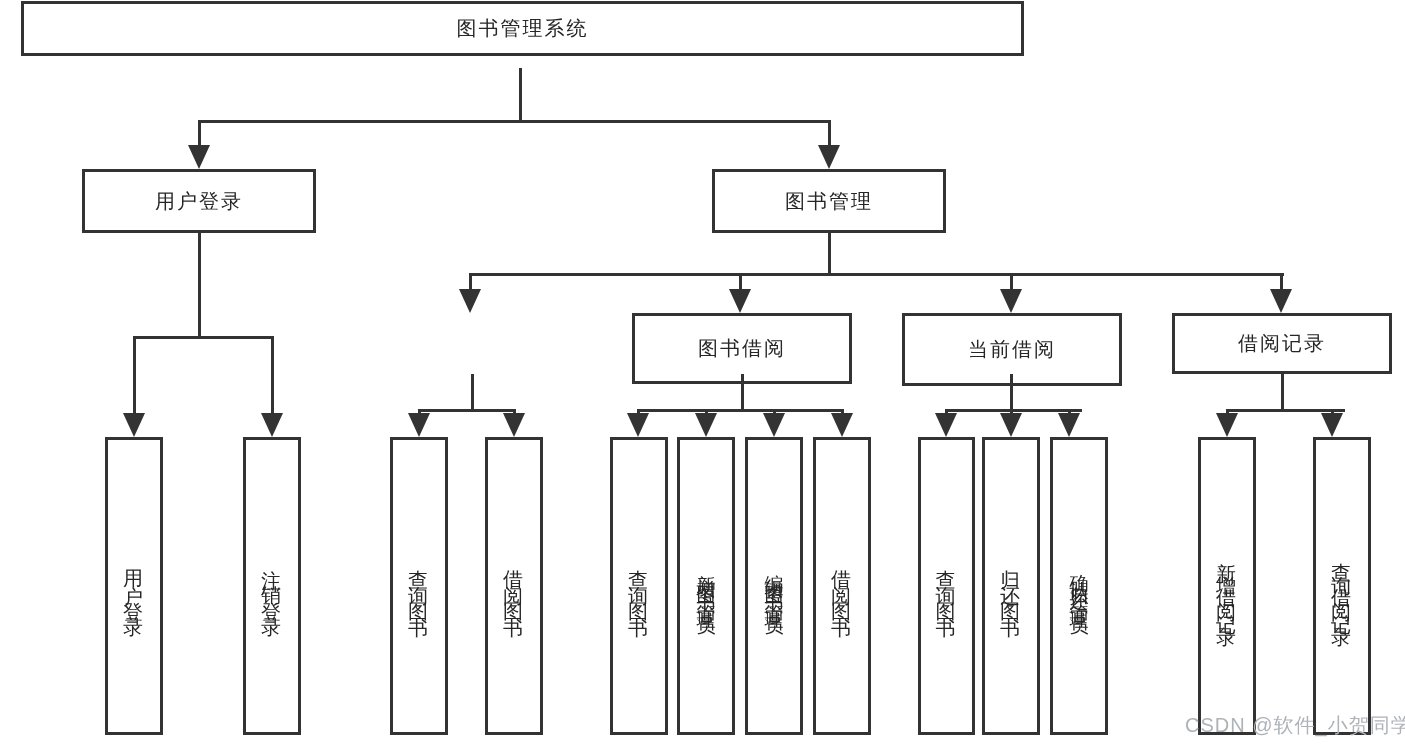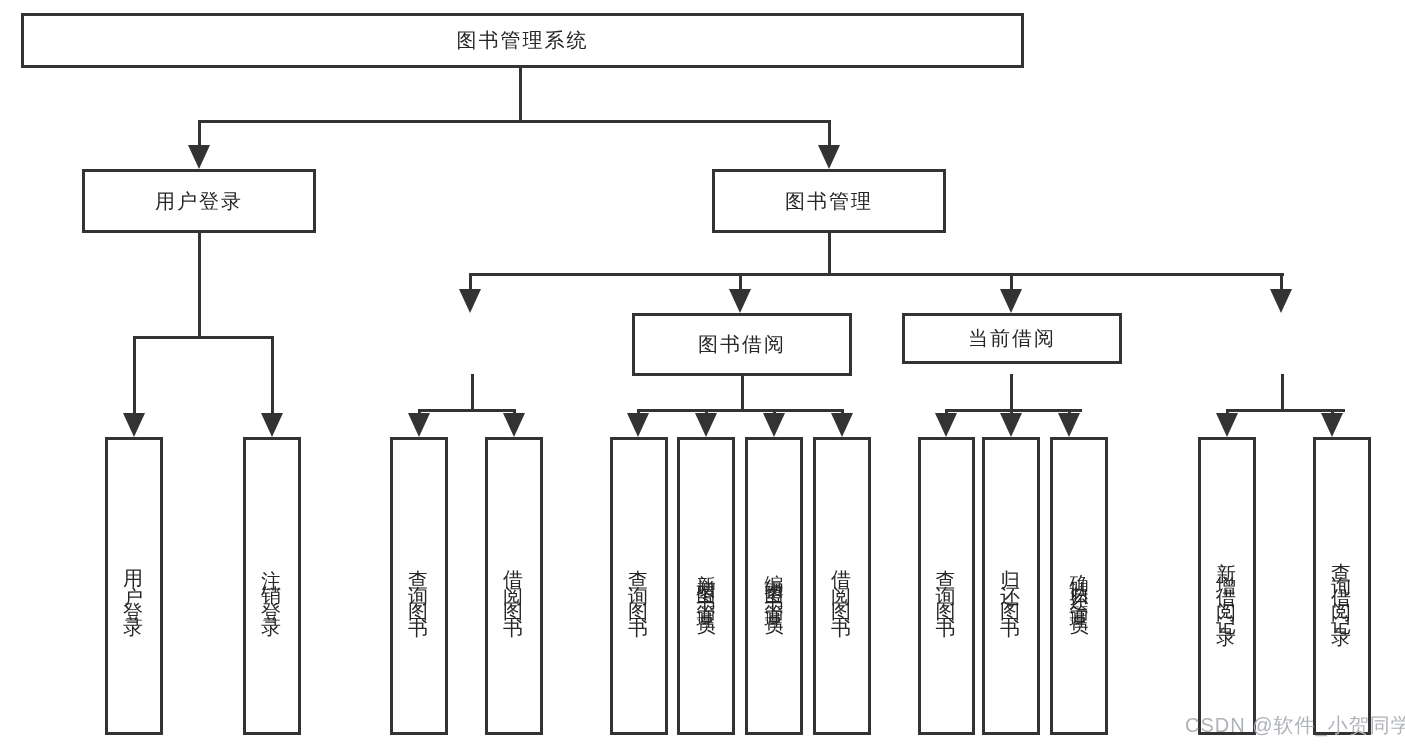--- a/index.html
+++ b/index.html
@@ -44,21 +44,21 @@
     position:absolute;left:1185px;top:712px;
     font-size:20px;letter-spacing:1px;white-space:nowrap;
     color:var(--watermark);
   }
 </style>
 </head>
 <body>
 
 <div class="canvas">
 
-  <div class="box" style="left:21px;top:13px;width:1003px;height:55px;">
+  <div class="box" style="left:21px;top:1px;width:1003px;height:55px;">
     <span class="lbl">图书管理系统</span>
   </div>
 
   <div class="vline" style="left:519px;top:68px;height:52px;"></div>
   <div class="hline" style="left:198px;top:120px;width:633px;"></div>
   <div class="vline" style="left:198px;top:120px;height:26px;"></div>
   <div class="ahead" style="left:188px;top:145px;"></div>
   <div class="vline" style="left:828px;top:120px;height:26px;"></div>
   <div class="ahead" style="left:818px;top:145px;"></div>
 
@@ -80,25 +80,28 @@
   <div class="hline" style="left:469px;top:273px;width:815px;"></div>
   <div class="vline" style="left:469px;top:273px;height:17px;"></div>
   <div class="ahead" style="left:459px;top:289px;"></div>
   <div class="vline" style="left:739px;top:273px;height:17px;"></div>
   <div class="ahead" style="left:729px;top:289px;"></div>
   <div class="vline" style="left:1010px;top:273px;height:17px;"></div>
   <div class="ahead" style="left:1000px;top:289px;"></div>
   <div class="vline" style="left:1280px;top:273px;height:17px;"></div>
   <div class="ahead" style="left:1270px;top:289px;"></div>
 
-  <div class="box" style="left:632px;top:313px;width:220px;height:63px;">
+  <div class="box" style="left:632px;top:313px;width:220px;height:71px;">
     <span class="lbl">图书借阅</span>
   </div>
-  <div class="box" style="left:902px;top:313px;width:220px;height:51px;">
+  <div class="box" style="left:902px;top:313px;width:220px;height:73px;">
     <span class="lbl">当前借阅</span>
+  </div>
+  <div class="box" style="left:1172px;top:313px;width:220px;height:61px;">
+    <span class="lbl">借阅记录</span>
   </div>
 
   <div class="vline" style="left:471px;top:374px;height:35px;"></div>
   <div class="hline" style="left:418px;top:409px;width:98px;"></div>
   <div class="vline" style="left:418px;top:409px;height:6px;"></div>
   <div class="ahead" style="left:408px;top:413px;"></div>
   <div class="vline" style="left:513px;top:409px;height:6px;"></div>
   <div class="ahead" style="left:503px;top:413px;"></div>
 
   <div class="vline" style="left:741px;top:374px;height:35px;"></div>

